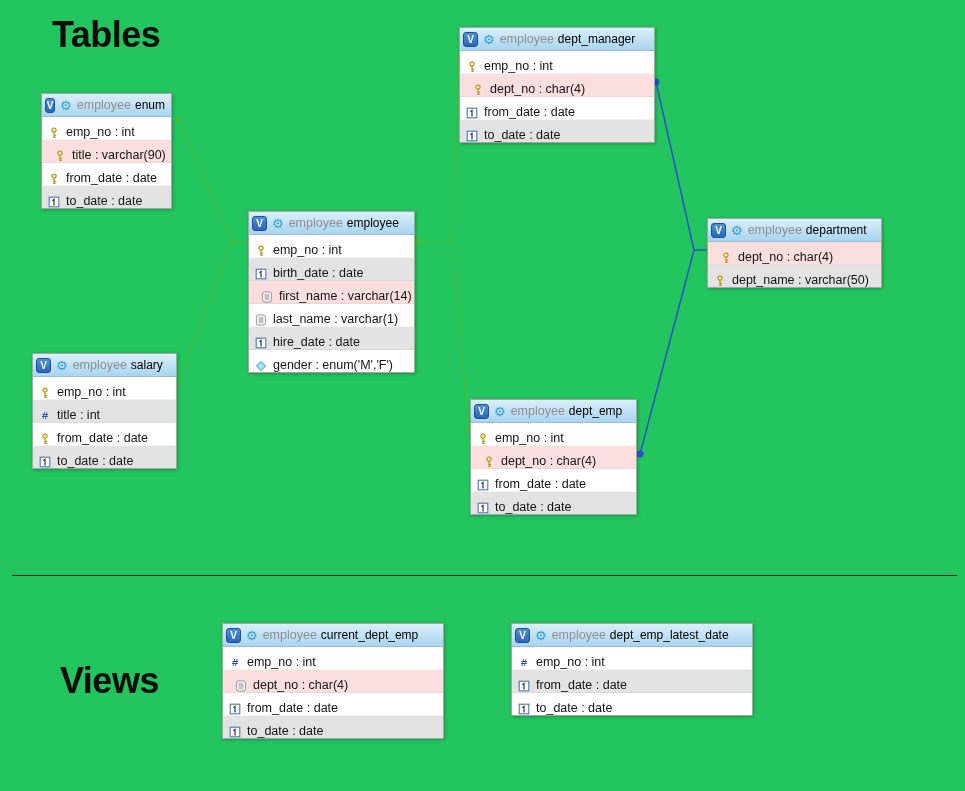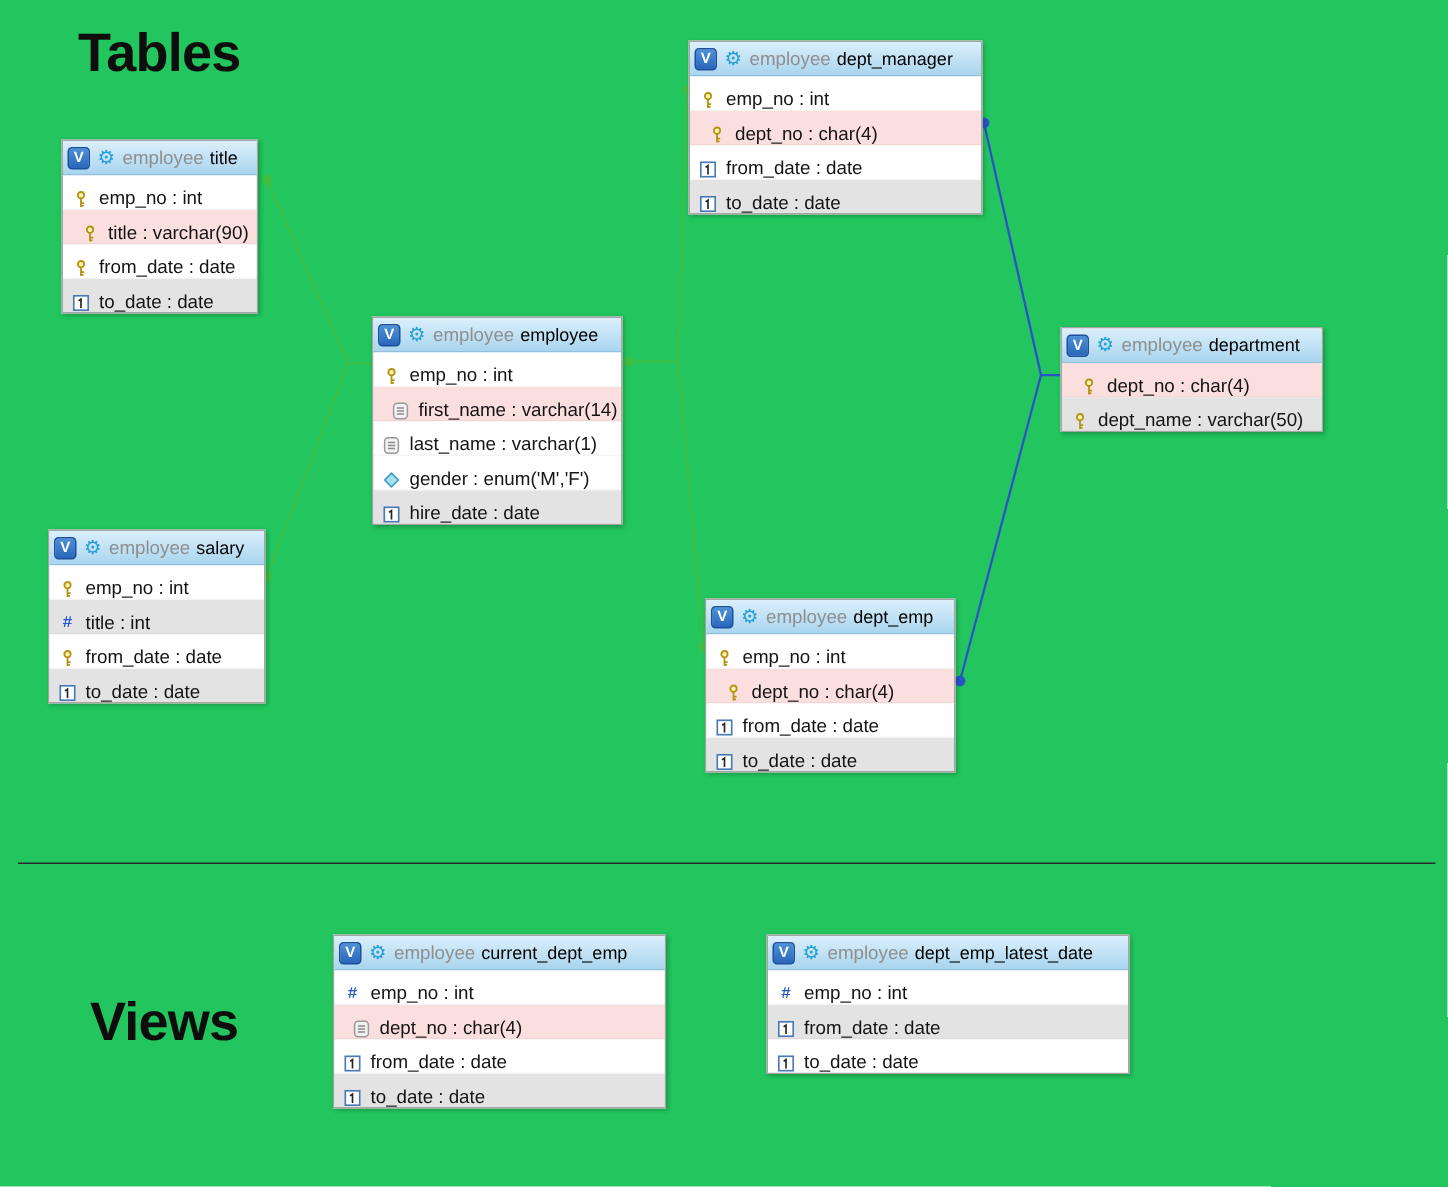--- a/index.html
+++ b/index.html
@@ -52,21 +52,21 @@
       <circle cx="656" cy="82" r="3.6" fill="#2b52c8"></circle>
       <polyline points="640,454 694,250" fill="none" stroke="#2b52c8" stroke-width="1.5"></polyline>
       <circle cx="640" cy="454" r="3.6" fill="#2b52c8"></circle>
     </svg>
   <div id="nodes">
       <div class="tbl" style="left: 41px; top: 93px; width: 131px;">
         <div class="hdr">
           <span class="vbadge">V</span>
           <span class="gear">⚙</span>
           <span class="schema">employee</span>
-          <span class="tname">title</span>
+          <span class="tname">enum</span>
         </div>
         <div class="row ">
           <span class="ic">
             <svg width="12" height="12" viewBox="0 0 12 12">
               <circle cx="6" cy="3.1" r="2.1" fill="#fdf2b0" stroke="#b29312" stroke-width="1.2"></circle>
               <path d="M6 5.2 V11 M6 8.4 h2.1 M6 10.3 h1.7" stroke="#b29312" stroke-width="1.2" fill="none"></path>
             </svg>
           </span>
           <span>emp_no : int</span>
         </div>
@@ -146,54 +146,63 @@
         </div>
         <div class="row ">
           <span class="ic">
             <svg width="12" height="12" viewBox="0 0 12 12">
               <circle cx="6" cy="3.1" r="2.1" fill="#fdf2b0" stroke="#b29312" stroke-width="1.2"></circle>
               <path d="M6 5.2 V11 M6 8.4 h2.1 M6 10.3 h1.7" stroke="#b29312" stroke-width="1.2" fill="none"></path>
             </svg>
           </span>
           <span>emp_no : int</span>
         </div>
+        <div class="row bg-gray">
+          <span class="ic">
+            <svg width="12" height="12" viewBox="0 0 12 12">
+              <rect x="1.2" y="1.2" width="9.6" height="9.6" fill="#ffffff" stroke="#4a7ab5" stroke-width="1.1"></rect>
+              <path d="M4.4 4.6 L6 3.4 V9.4" stroke="#222222" stroke-width="1.1" fill="none"></path>
+            </svg>
+          </span>
+          <span>birth_date : date</span>
+        </div>
         <div class="row bg-pink">
           <span class="ic">
             <svg width="12" height="12" viewBox="0 0 12 12">
               <rect x="1.4" y="0.9" width="9.2" height="10.2" rx="2.4" fill="#f2f2f2" stroke="#9a9a9a" stroke-width="1"></rect>
               <path d="M3.6 4 h4.8 M3.6 6 h4.8 M3.6 8 h4.8" stroke="#8a8a8a" stroke-width="0.9"></path>
             </svg>
           </span>
           <span>first_name : varchar(14)</span>
         </div>
         <div class="row ">
           <span class="ic">
             <svg width="12" height="12" viewBox="0 0 12 12">
               <rect x="1.4" y="0.9" width="9.2" height="10.2" rx="2.4" fill="#f2f2f2" stroke="#9a9a9a" stroke-width="1"></rect>
               <path d="M3.6 4 h4.8 M3.6 6 h4.8 M3.6 8 h4.8" stroke="#8a8a8a" stroke-width="0.9"></path>
             </svg>
           </span>
           <span>last_name : varchar(1)</span>
         </div>
+        <div class="row bg-gray">
+          <span class="ic">
+            <svg width="12" height="12" viewBox="0 0 12 12">
+              <rect x="1.2" y="1.2" width="9.6" height="9.6" fill="#ffffff" stroke="#4a7ab5" stroke-width="1.1"></rect>
+              <path d="M4.4 4.6 L6 3.4 V9.4" stroke="#222222" stroke-width="1.1" fill="none"></path>
+            </svg>
+          </span>
+          <span>hire_date : date</span>
+        </div>
         <div class="row ">
           <span class="ic">
             <svg width="12" height="12" viewBox="0 0 12 12">
               <path d="M6 1.4 L10.6 6 L6 10.6 L1.4 6 Z" fill="#a8e0f2" stroke="#3a9abf" stroke-width="1"></path>
             </svg>
           </span>
           <span>gender : enum('M','F')</span>
-        </div>
-        <div class="row bg-gray">
-          <span class="ic">
-            <svg width="12" height="12" viewBox="0 0 12 12">
-              <rect x="1.2" y="1.2" width="9.6" height="9.6" fill="#ffffff" stroke="#4a7ab5" stroke-width="1.1"></rect>
-              <path d="M4.4 4.6 L6 3.4 V9.4" stroke="#222222" stroke-width="1.1" fill="none"></path>
-            </svg>
-          </span>
-          <span>hire_date : date</span>
         </div>
       </div>
       <div class="tbl" style="left: 459px; top: 27px; width: 196px;">
         <div class="hdr">
           <span class="vbadge">V</span>
           <span class="gear">⚙</span>
           <span class="schema">employee</span>
           <span class="tname">dept_manager</span>
         </div>
         <div class="row ">

